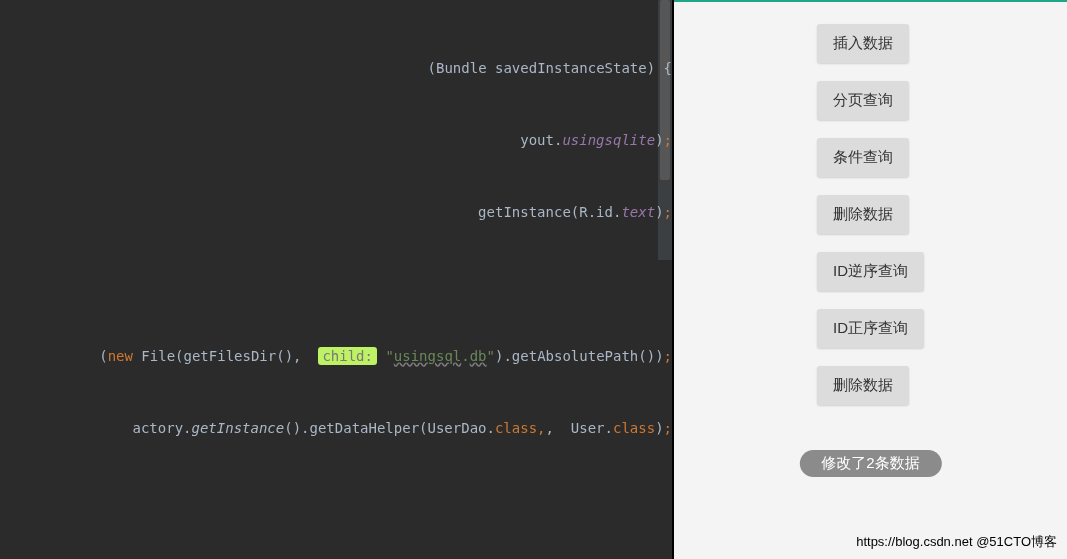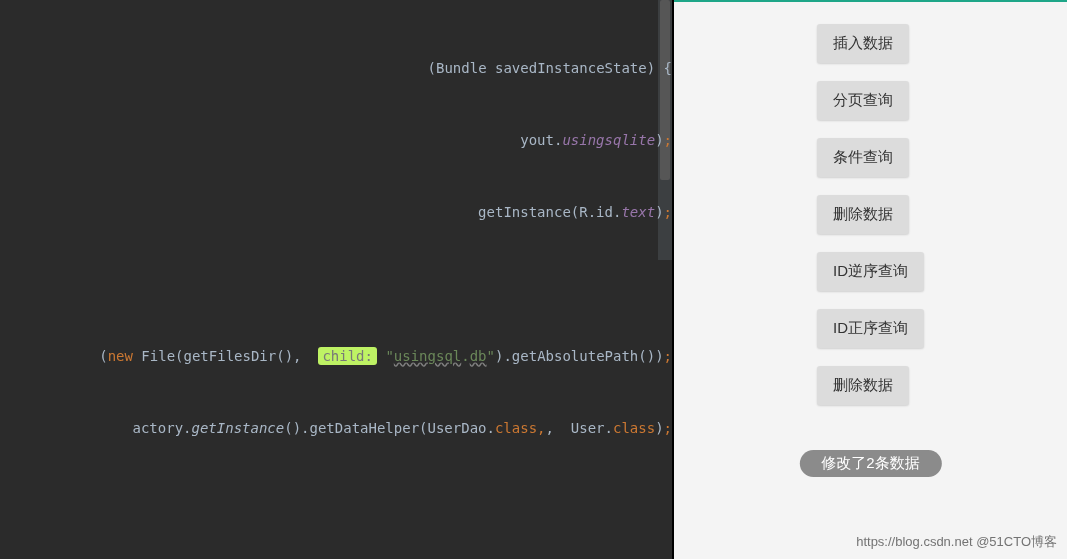--- a/index.html
+++ b/index.html
@@ -103,21 +103,21 @@
       color: #fff;
       padding: 4px 22px;
       border-radius: 24px;
       font-size: 15px;
       font-family: "Microsoft YaHei", sans-serif;
     }
     .watermark {
       position: absolute;
       bottom: 8px;
       right: 10px;
-      color: #737373;
+      color: #000000;
       font-size: 13px;
       font-family: "Segoe UI", sans-serif;
       margin-top: 47px;
     }
   </style>
 </head>
 <body>
 
 <div class="ide-pane">
   <div class="scrollbar-v">

